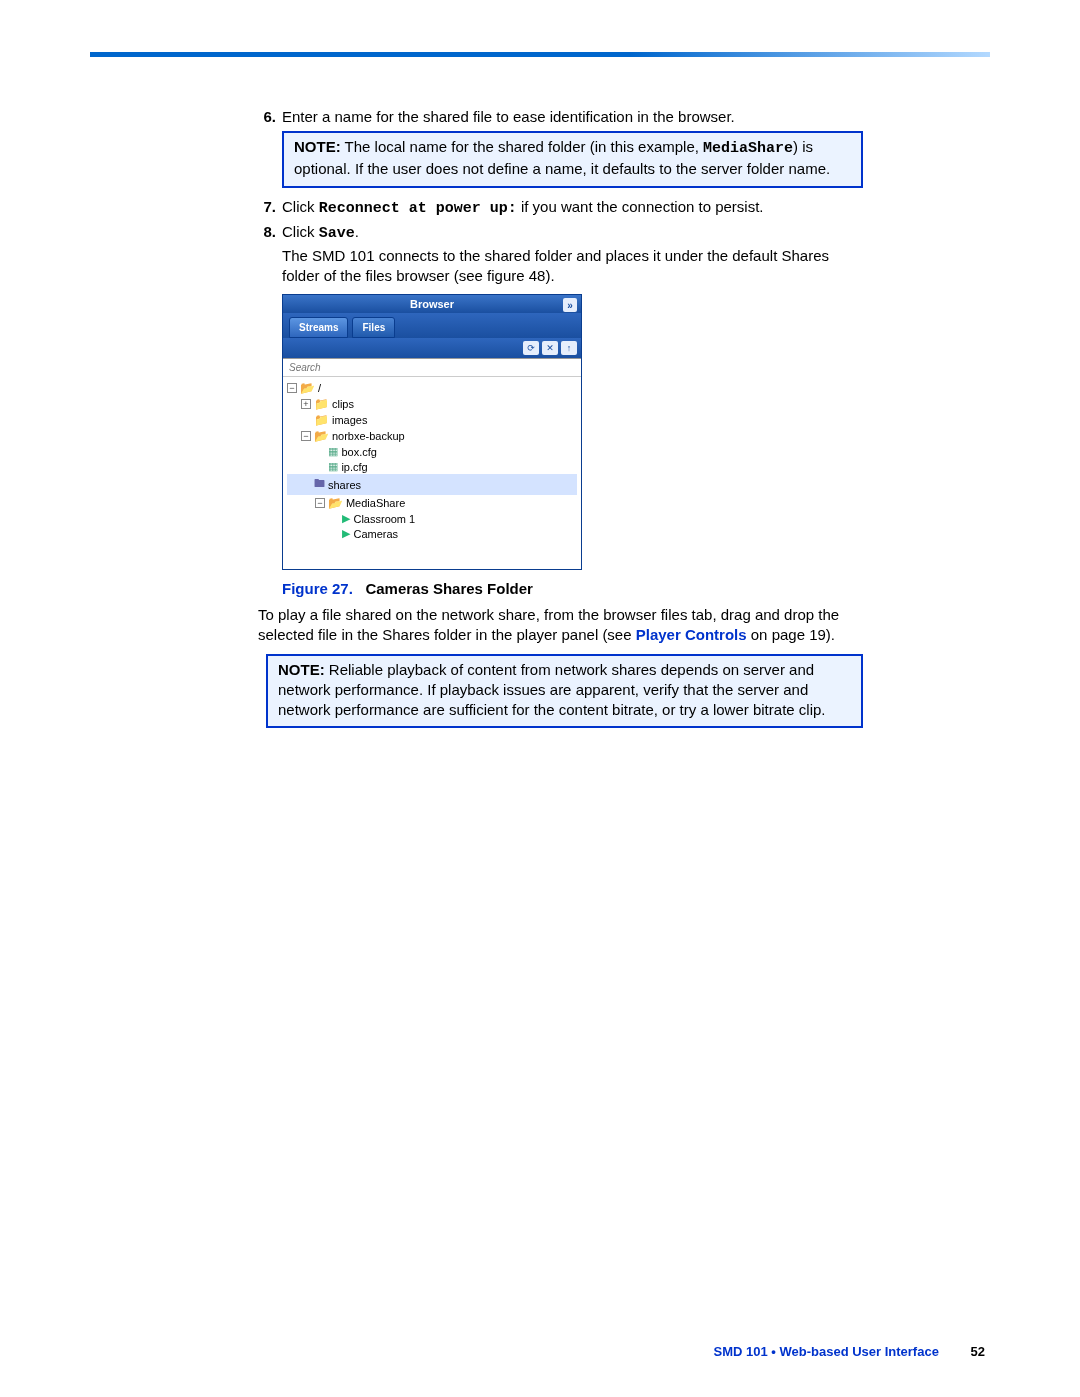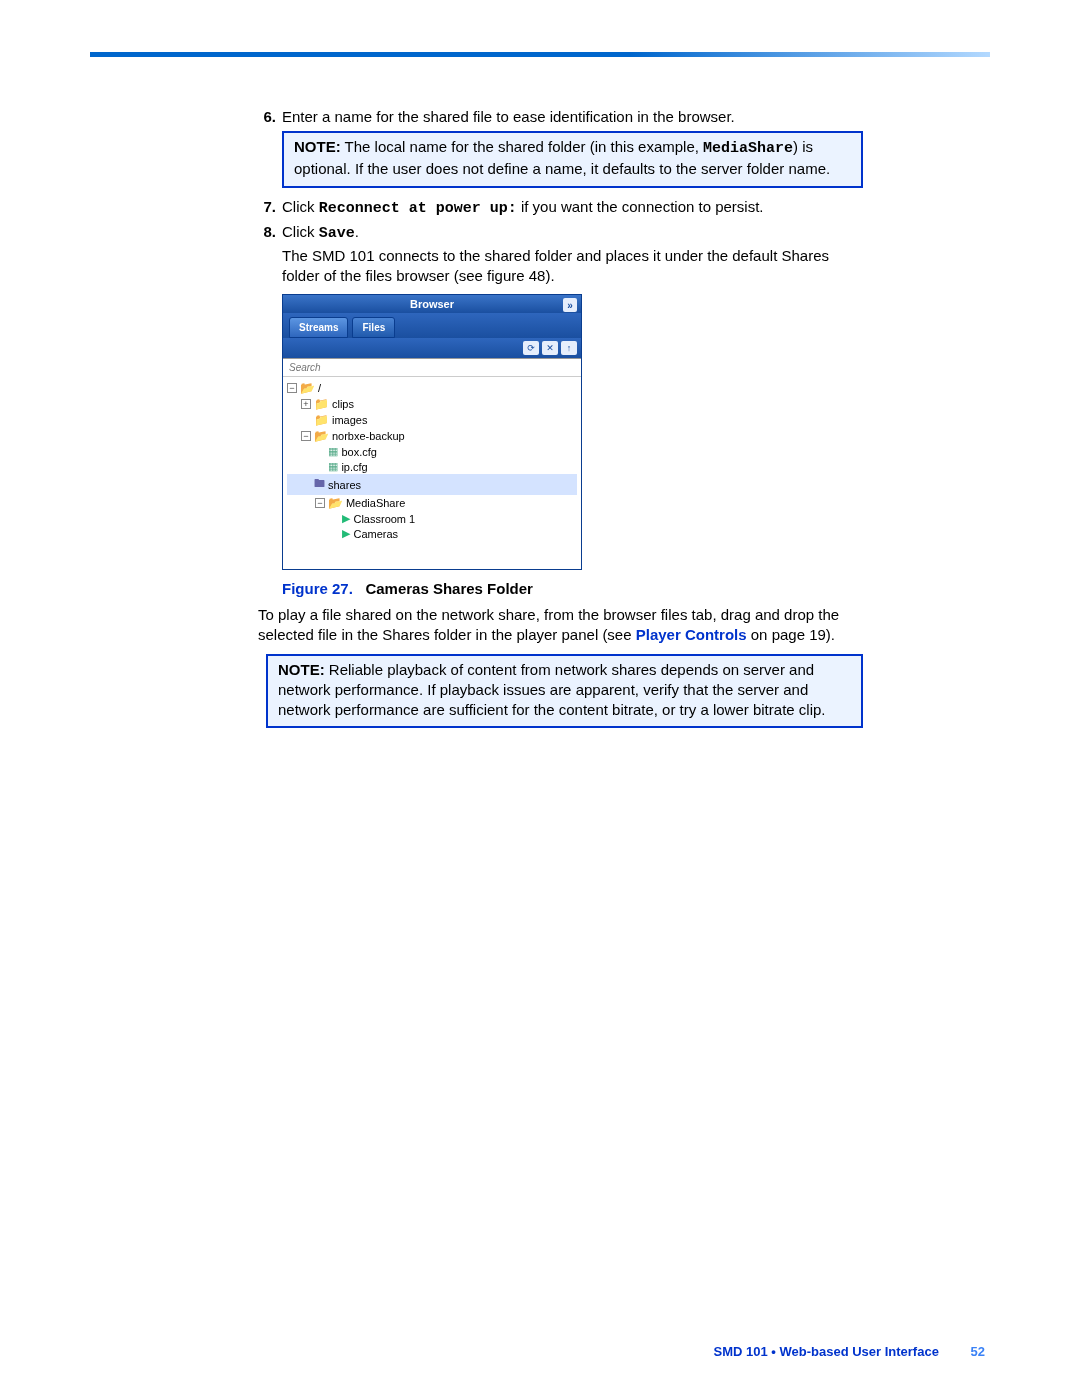--- a/index.html
+++ b/index.html
@@ -185,21 +185,21 @@
     line-height: 1.35;
   }
   .link { color: #0033cc; font-weight: bold; }
   .footer {
     position: absolute;
     bottom: 38px;
     right: 95px;
     font-size: 13px;
   }
   .footer-text { color: #0033cc; font-weight: bold; }
-  .footer-page { color: #3b82f6; font-weight: bold; margin-left: 28px; text-align: right; }
+  .footer-page { color: #000000; font-weight: bold; margin-left: 28px; text-align: right; }
 </style>
 </head>
 <body>
 
 <div class="top-bar"></div>
 
 <div class="content">
 
   <div class="step">
     <div class="step-num">6.</div>

